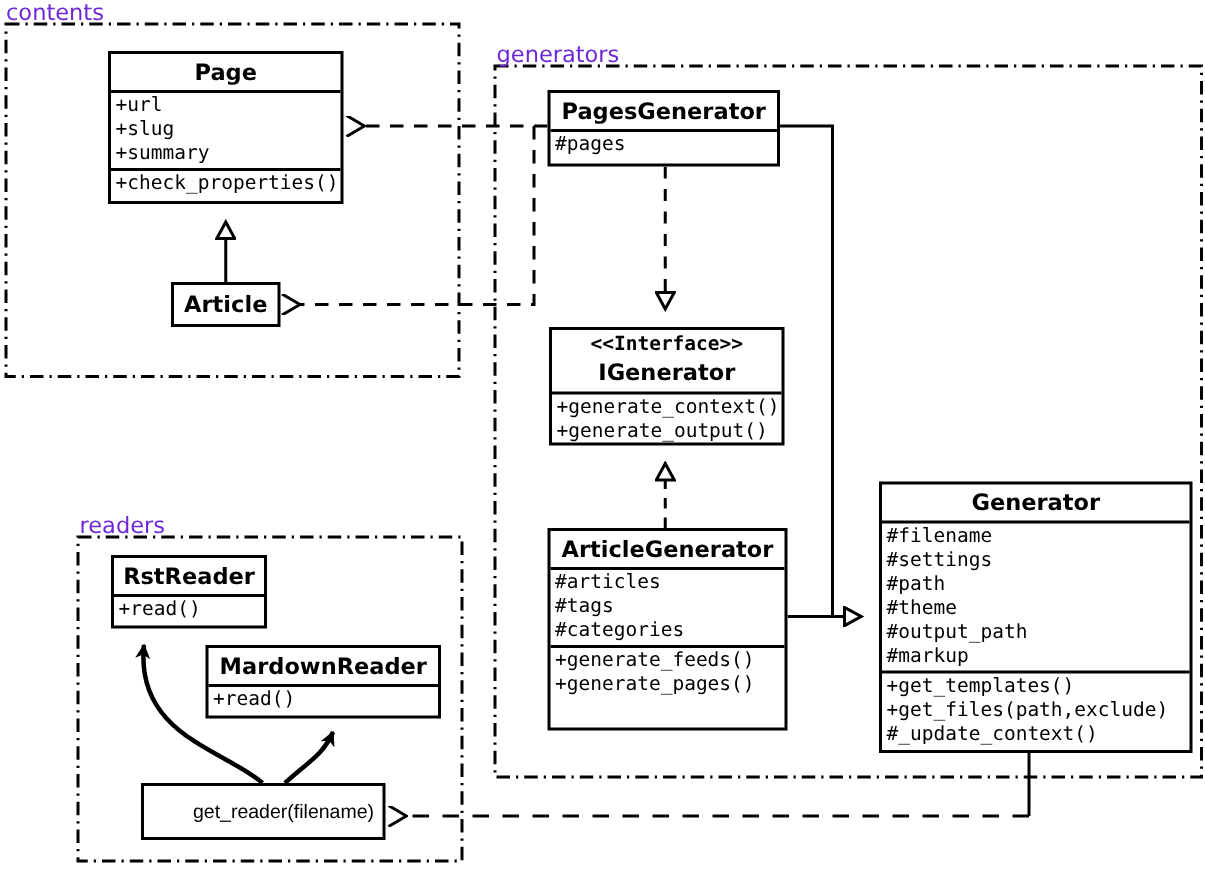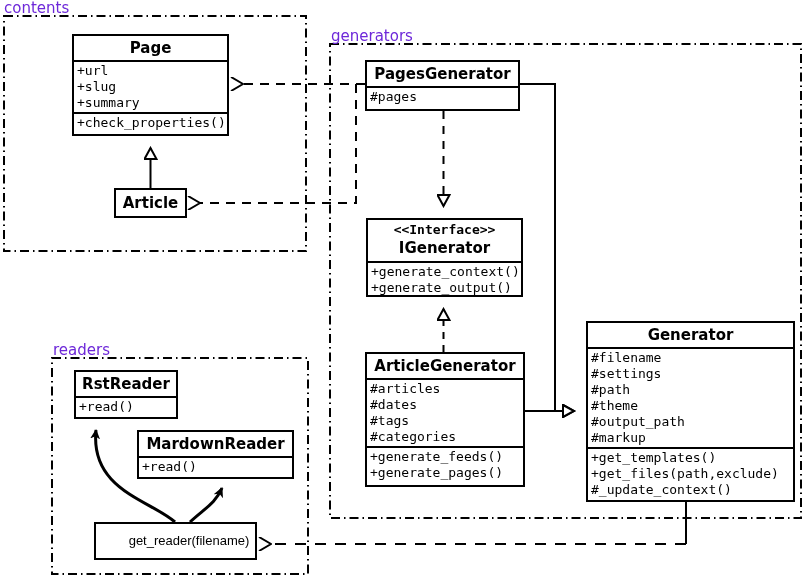--- a/index.html
+++ b/index.html
@@ -122,21 +122,20 @@
     <div class="sec members">
       <div class="member">+generate_context()</div>
       <div class="member">+generate_output()</div>
     </div>
   </div>
 
   <div class="umlbox" style="left:365px;top:352px;width:160px;height:135px;">
     <div class="sec title">ArticleGenerator</div>
     <div class="sec members">
       <div class="member">#articles</div>
-      <div class="member">#dates</div>
       <div class="member">#tags</div>
       <div class="member">#categories</div>
     </div>
     <div class="sec members">
       <div class="member">+generate_feeds()</div>
       <div class="member">+generate_pages()</div>
     </div>
   </div>
 
   <div class="umlbox" style="left:586px;top:321px;width:209px;height:181px;">

